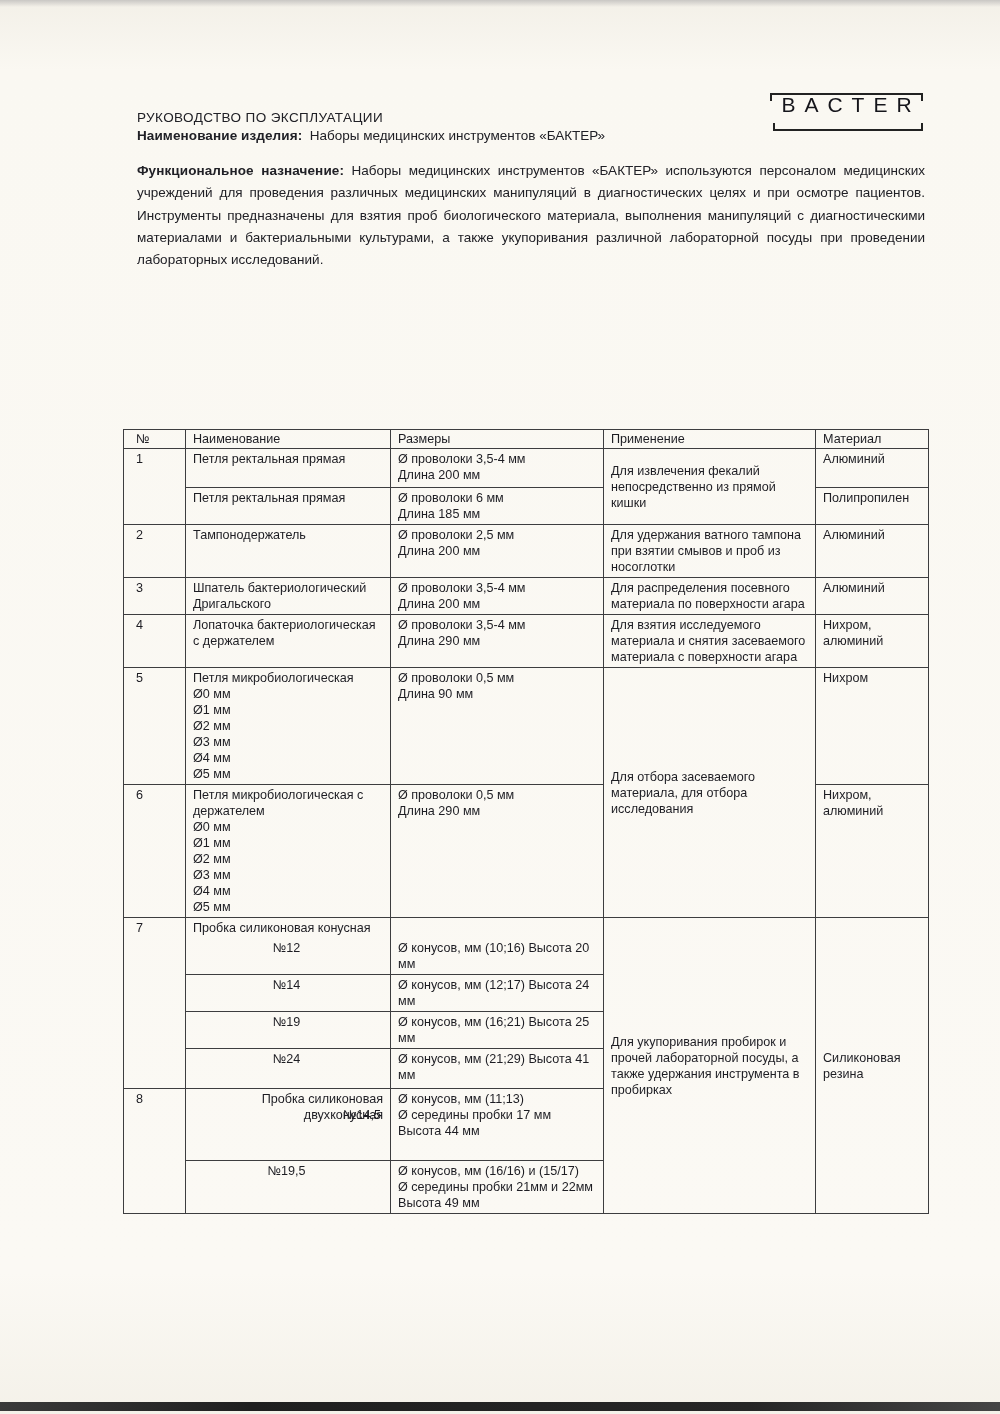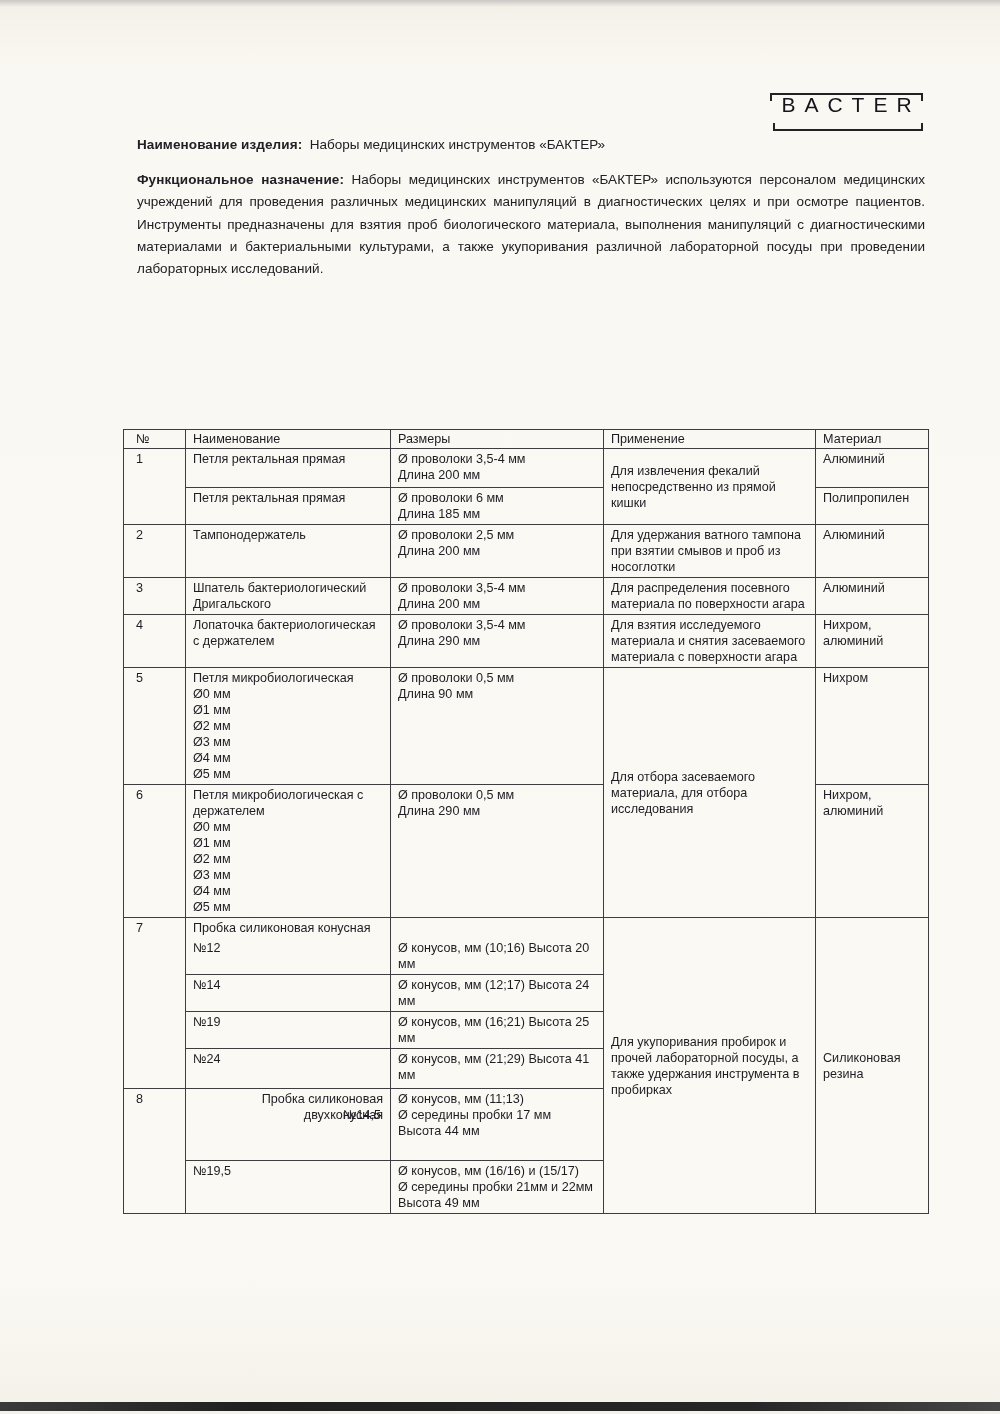--- a/index.html
+++ b/index.html
@@ -12,21 +12,21 @@
     color:#202026;
   }
   .top-shade { position:absolute; top:0; left:0; right:0; height:7px;
     background:linear-gradient(180deg, #c9c7c4, rgba(255,255,255,0)); }
   .bottom-bar { position:absolute; left:0; right:0; top:1402px; height:9px;
     background:linear-gradient(90deg,#3a3a3a,#1f1f1f 25%,#262626 75%,#454545); }
 
   .content { position:absolute; left:137px; top:110px; width:788px; }
   .doc-title { font-size:13.5px; letter-spacing:0.4px; }
   p { margin:0; font-size:13.5px; line-height:22.2px; text-align:justify; }
-  .p-product { margin-top:24px; text-align:left; }
+  .p-product { text-align:left; }
   .p-func { margin-top:13px; }
   .p-scope { margin-top:19px; }
   .p-tech { margin-top:15px; text-align:left; }
   .caption { margin-top:16px; text-align:left; }
   b { letter-spacing:0.1px; }
 
   
   .logo { position:absolute; left:770px; top:93px; width:153px; height:38px;
     display:flex; align-items:flex-start; justify-content:center; }
   .logo-frame-top { position:absolute; top:0; left:0; right:0; height:8px;
@@ -38,21 +38,21 @@
   
   table.spec { position:absolute; left:123px; top:429px; width:805px;
     border-collapse:collapse; table-layout:fixed;
     font-size:12.6px; line-height:16px; color:#1d1d23; }
   .spec td { border:1px solid #3d3d3f; padding:2px 7px; vertical-align:top;
     overflow:hidden; }
   .spec td.num { padding-left:12px; }
   .spec tr.hdr td { height:19px; padding-top:1px; padding-bottom:1px; }
   .pre { white-space:pre-line; }
   .va-mid { vertical-align:middle !important; }
-  .t-right { text-align:left; padding-right:10px !important; }
+  .t-right { text-align:center; padding-right:10px !important; }
   .marks { text-align:left; padding-right:3px; white-space:pre-line; }
   .nb { border-bottom:none !important; }
   .nt { border-top:none !important; }
   .relcell { position:relative;text-align:right; }
   .mark-abs { position:absolute; right:9px; top:18px;margin-left:23px; }
 
   tr.h34{height:34px} tr.h35{height:35px} tr.h36{height:36px} tr.h37{height:37px}
   tr.h39{height:39px} tr.h40{height:40px} tr.h49{height:49px} tr.h53{height:53px}
   tr.h20{height:20px} tr.h72{height:72px} tr.h111{height:111px} tr.h131{height:131px}
 </style>
@@ -62,20 +62,21 @@
 <div class="page">
   <div class="top-shade"></div>
 
   <div class="logo">
     <span class="logo-frame-top"></span>
     <span class="logo-frame-bottom"></span>
     <span class="logo-text">BACTER</span>
   </div>
 
   <div class="content">
+    <div class="doc-title">РУКОВОДСТВО ПО ЭКСПЛУАТАЦИИ</div>
 
     <p class="p-product"><b>Наименование изделия:</b>&nbsp; <span>Наборы медицинских инструментов «БАКТЕР»</span></p>
 
     <p class="p-func"><b>Функциональное назначение:</b> <span>Наборы медицинских инструментов «БАКТЕР» используются персоналом медицинских учреждений для проведения различных медицинских манипуляций в диагностических целях и при осмотре пациентов. Инструменты предназначены для взятия проб биологического материала, выполнения манипуляций с диагностическими материалами и бактериальными культурами, а также укупоривания различной лабораторной посуды при проведении лабораторных исследований.</span></p>
 
 
 
   </div>
 
   <table class="spec">

